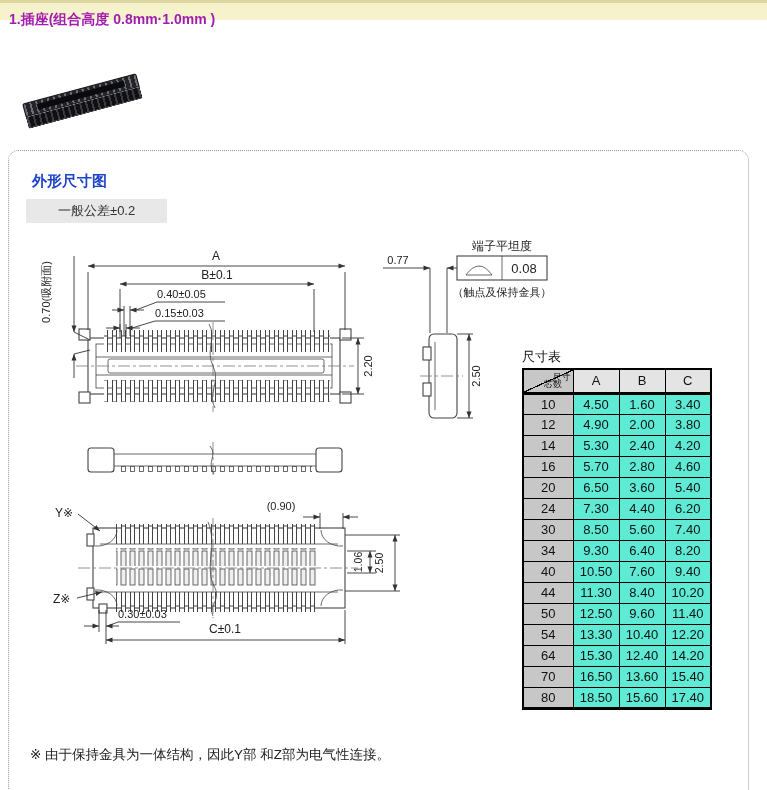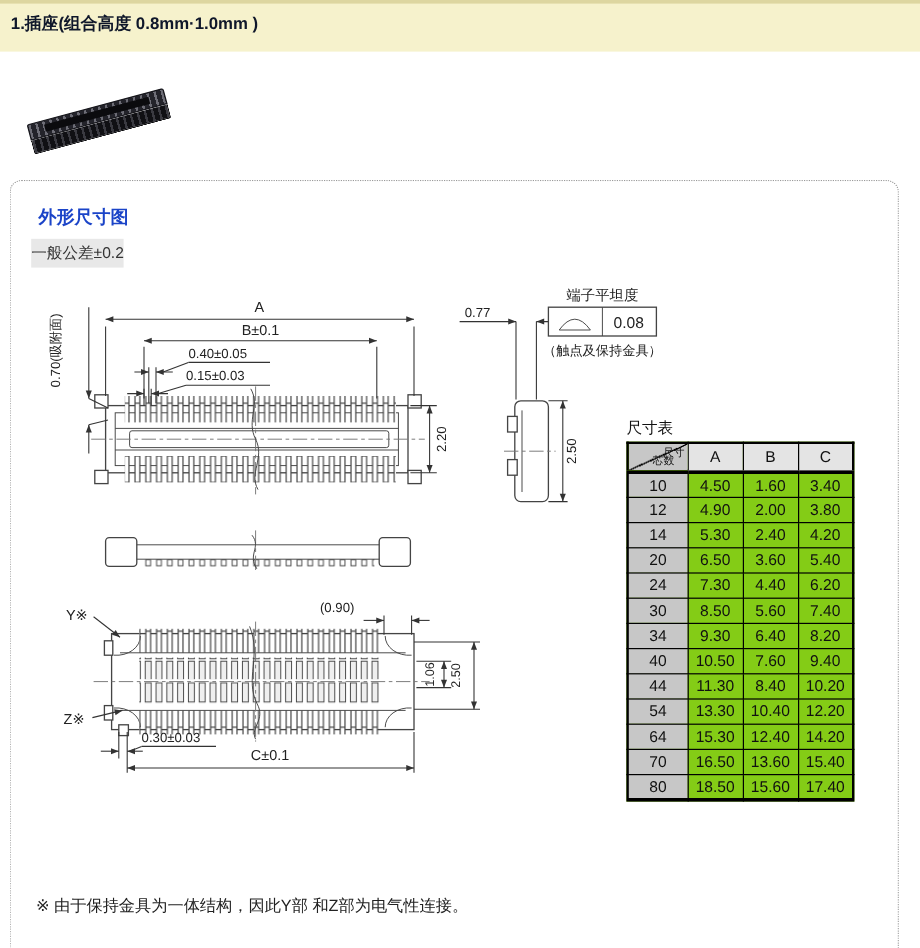--- a/index.html
+++ b/index.html
@@ -4,45 +4,45 @@
 <style>
   :root{
     --header-bg:#f6f2cc; --header-line:#ddd6a0; --title-blue:#1b44c8;
     --tol-bg:#e8e8e8; --tbl-gray:#c7c7c7; --tbl-head:#e4e4e4; --line:#444;
   }
   *{margin:0;padding:0;box-sizing:border-box;}
   html,body{width:767px;height:790px;overflow:hidden;background:#fff;
     font-family:"Liberation Sans","DejaVu Sans",sans-serif;color:#222;}
   .abs{position:absolute;}
   
-  .header-bar{position:absolute;left:0;top:0;width:767px;height:43px;
+  .header-bar{position:absolute;left:0;top:0;width:767px;height:20px;
     background:var(--header-bg);border-top:3px solid var(--header-line);
-    font-weight:bold;font-size:14px;color:#0f172a;line-height:33px;padding-left:9px;}
+    font-weight:bold;font-size:14px;color:#a21caf;line-height:33px;padding-left:9px;}
   
   .photo-wrap{position:absolute;left:14px;top:58px;width:150px;height:95px;}
   .connector{position:absolute;left:10px;top:30px;width:118px;height:30px;
     transform:rotate(-15deg);}
   .conn-top{height:14px;background:#33333b;border-radius:2px 2px 0 0;
     background-image:repeating-linear-gradient(90deg,#6d6d76 0 2px,#23232a 2px 6px);
     border:1px solid #15151a;}
   .conn-front{height:12px;background:linear-gradient(#1a1a1f,#0c0c10);
     border:1px solid #0a0a0d;border-top:none;border-radius:0 0 2px 2px;
     background-image:repeating-linear-gradient(90deg,#3a3a41 0 2px,#101014 2px 6px);}
   .conn-slot{position:absolute;left:14px;top:4px;width:90px;height:6px;background:#0b0b0e;}
   
   .panel{position:absolute;left:8px;top:150px;width:741px;height:700px;
     border:1px dotted #9a9a9a;border-radius:10px;background:#fff;}
   .panel-title{position:absolute;left:32px;top:172px;color:var(--title-blue);
     font-weight:bold;font-size:15px;}
   .tolerance{position:absolute;left:26px;top:199px;background:var(--tol-bg);
-    font-size:13px;color:#333;padding:3px 0;}
+    font-size:13px;color:#333;padding:3px 32px;}
   
   .table-title{position:absolute;left:522px;top:348px;font-size:13px;color:#111;text-align:center;}
   table.size{position:absolute;left:522px;top:368px;border-collapse:collapse;
-    font-size:13px;color:#111;background:#84cc16;border:2px solid #000;border-bottom-width:3px;}
+    font-size:13px;color:#111;background:#5eead4;border:2px solid #000;border-bottom-width:3px;}
   table.size th,table.size td{border:1px solid #000;text-align:center;height:21px;
     padding:0 4px;min-width:46px;}
   table.size thead th{background:var(--tbl-head);border-bottom:3px solid #000;height:24px;font-weight:normal;}
   table.size td.col-pins{background:var(--tbl-gray);width:48px;}
   th.diag{background:
     linear-gradient(to bottom right,transparent 48.5%,#000 48.5% 51.5%,transparent 51.5%),
     var(--tbl-gray)!important;position:relative;width:50px;padding:0;}
   th.diag .t{position:absolute;right:2px;top:1px;font-size:9px;}
   th.diag .b{position:absolute;left:20px;bottom:1px;font-size:9px;font-family:Liberation Serif, serif;}
   
@@ -265,20 +265,26 @@
         <td>2.00</td>
         <td>3.80</td>
       </tr>
       <tr>
         <td class="col-pins">14</td>
         <td>5.30</td>
         <td>2.40</td>
         <td>4.20</td>
       </tr>
       <tr>
+        <td class="col-pins">16</td>
+        <td>5.70</td>
+        <td>2.80</td>
+        <td>4.60</td>
+      </tr>
+      <tr>
         <td class="col-pins">20</td>
         <td>6.50</td>
         <td>3.60</td>
         <td>5.40</td>
       </tr>
       <tr>
         <td class="col-pins">24</td>
         <td>7.30</td>
         <td>4.40</td>
         <td>6.20</td>
@@ -301,20 +307,26 @@
         <td>7.60</td>
         <td>9.40</td>
       </tr>
       <tr>
         <td class="col-pins">44</td>
         <td>11.30</td>
         <td>8.40</td>
         <td>10.20</td>
       </tr>
       <tr>
+        <td class="col-pins">50</td>
+        <td>12.50</td>
+        <td>9.60</td>
+        <td>11.40</td>
+      </tr>
+      <tr>
         <td class="col-pins">54</td>
         <td>13.30</td>
         <td>10.40</td>
         <td>12.20</td>
       </tr>
       <tr>
         <td class="col-pins">64</td>
         <td>15.30</td>
         <td>12.40</td>
         <td>14.20</td>

